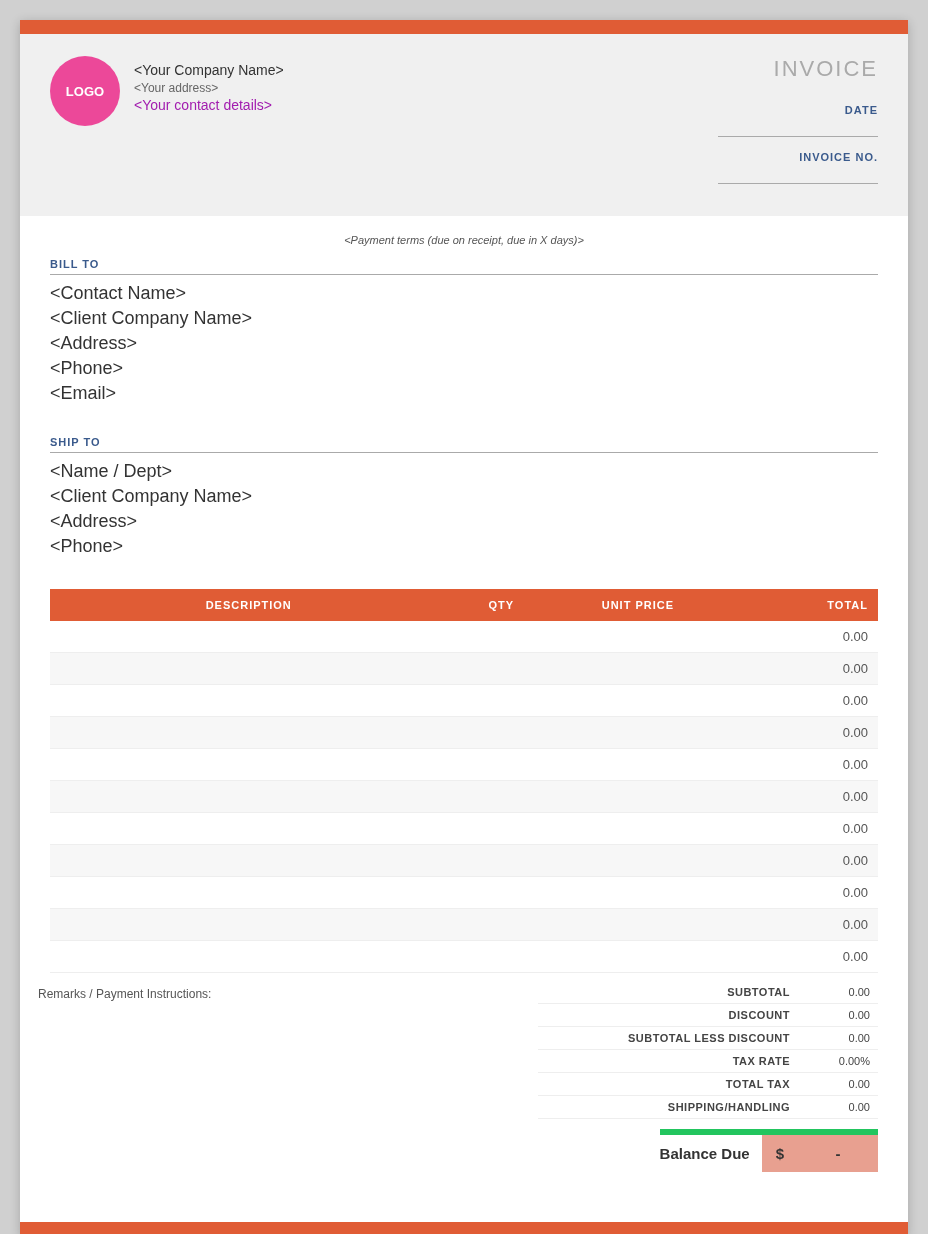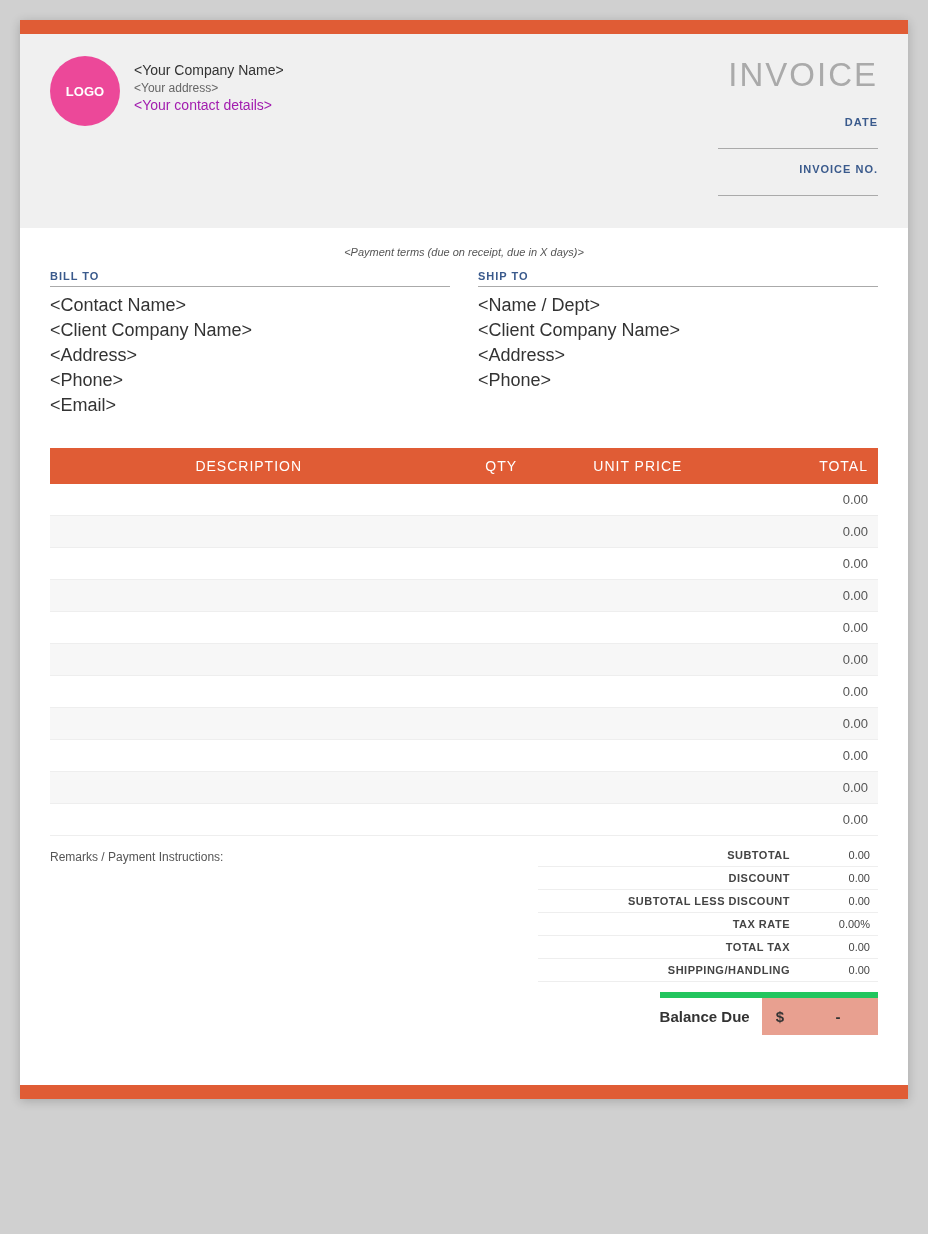--- a/index.html
+++ b/index.html
@@ -68,21 +68,21 @@
     }
     .company-contact {
       font-size: 14px;
       color: #a21caf;
     }
     .invoice-right {
       text-align: right;
       min-width: 220px;
     }
     .invoice-title {
-      font-size: 33px;
+      font-size: 22px;
       color: #aaa;
       font-weight: normal;
       letter-spacing: 2px;
       margin-bottom: 18px;
     }
     .invoice-field {
       margin-bottom: 10px;
     }
     .invoice-field-label {
       font-size: 11px;
@@ -104,20 +104,21 @@
       text-align: center;
       font-size: 11px;
       color: #555;
       font-style: italic;
       margin-bottom: 12px;
     }
     .bill-ship-row {
       display: flex;
       gap: 28px;
       margin-top: 0;
+      flex-direction: column;
     }
     .bill-section, .ship-section {
       flex: 1;
     }
     .section-label {
       font-size: 11px;
       font-weight: bold;
       color: #3a5a8c;
       letter-spacing: 1px;
       text-transform: uppercase;
@@ -135,22 +136,22 @@
     }
     .items-table {
       width: 100%;
       border-collapse: collapse;
     }
     .items-table thead tr {
       background: #e05c35;
     }
     .items-table thead th {
       color: #fff;
-      font-size: 14px;
-      font-weight: normal;
+      font-size: 11px;
+      font-weight: bold;
       letter-spacing: 1px;
       text-transform: uppercase;
       padding: 10px 8px;
       text-align: center;
     }
     .items-table thead th.desc-col {
       text-align: center;
       width: 48%;
     }
     .items-table thead th.qty-col {
@@ -176,21 +177,21 @@
       color: #333;
       border-bottom: 1px solid #eee;
     }
     .items-table tbody td.total-cell {
       text-align: right;
       padding-right: 10px;
       color: #555;
     }
     .totals-remarks-row {
       display: flex;
-      padding: 8px 30px 0 30px;
+      padding: 8px 30px 0 18px;
       margin-top: 0;
       gap: 46px;
     }
     .remarks-area {
       flex: 1;
       font-size: 12px;
       color: #555;
       padding-top: 6px;
     }
     .totals-area {

